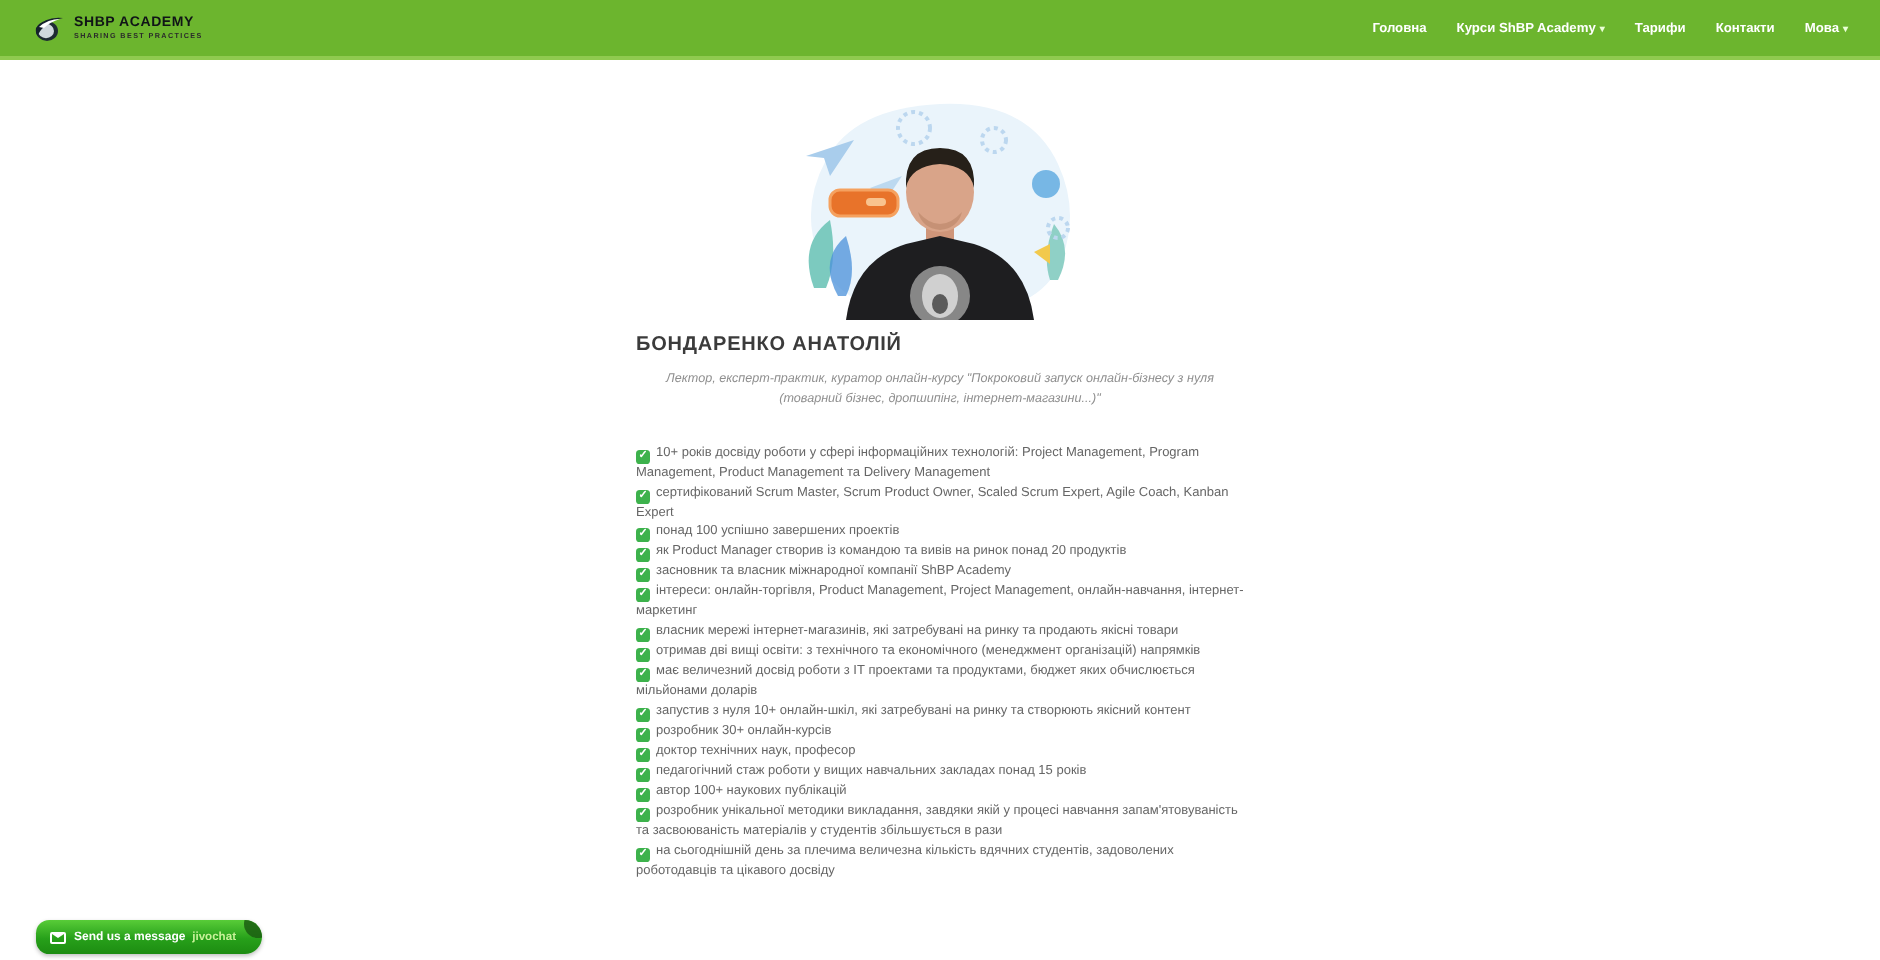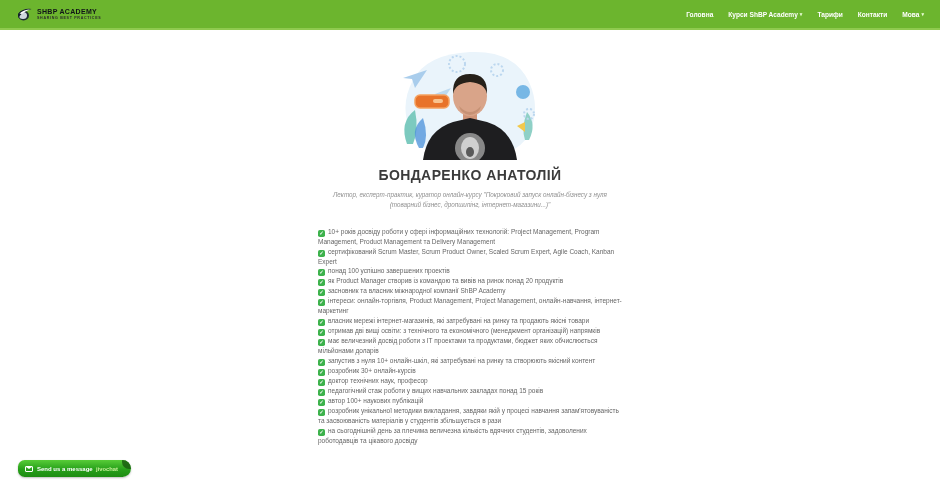--- a/index.html
+++ b/index.html
@@ -15,21 +15,21 @@
   .logo-text-title { font-size:7px; font-weight:800; color:#101417; letter-spacing:.3px; line-height:8px; }
   .logo-text-tagline { font-size:3.6px; font-weight:700; color:#2b2b2b; letter-spacing:.7px; line-height:5px; }
   .nav { display:flex; align-items:center; gap:15px; }
   .nav-item { font-size:6.6px; font-weight:700; color:#ffffff; cursor:pointer;
     display:flex; align-items:center; gap:2px; white-space:nowrap; }
   .caret { font-size:5px; color:#eaffd6; }
 
   
   .hero-photo { width:182px; height:112px; margin:18px auto 6px; position:relative; }
   .content { width:304px; margin:0 auto; }
-  .person-name { font-size:14px; font-weight:700; color:#3b3b3b; text-align:center;
+  .person-name { font-size:10px; font-weight:700; color:#3b3b3b; text-align:left;
     letter-spacing:.4px; margin-top:7px; }
   .person-subtitle { font-size:6.3px; font-style:italic; color:#8f8f8f; text-align:center;
     line-height:1.65; margin:7px auto 0; width:292px; }
   .facts { margin-top:16px; font-size:6.5px; line-height:1.5; color:#666; }
   .fact { display:block; }
   .check { display:inline-block; width:7px; height:7px; background:#3db24c;
     border-radius:1.8px; color:#fff; font-size:5.5px; line-height:7px; text-align:center;
     margin-right:3px; vertical-align:-1px; font-weight:700; }
 
   

